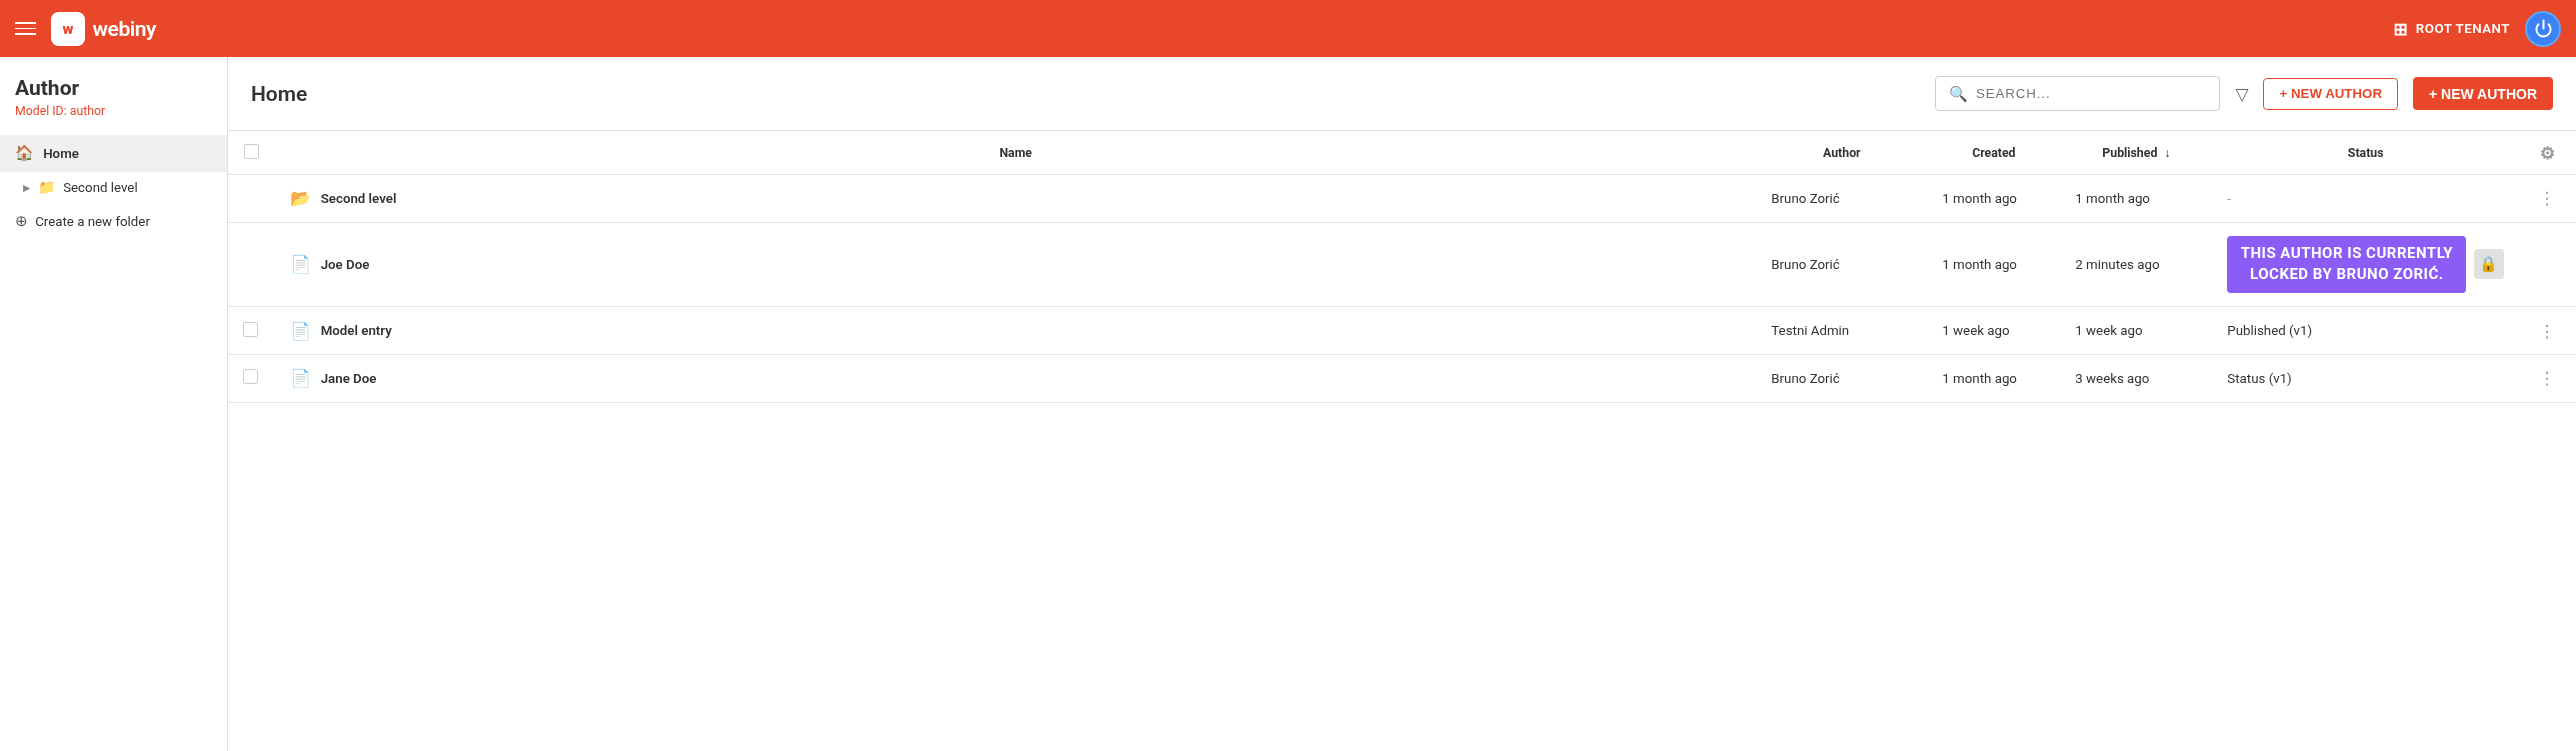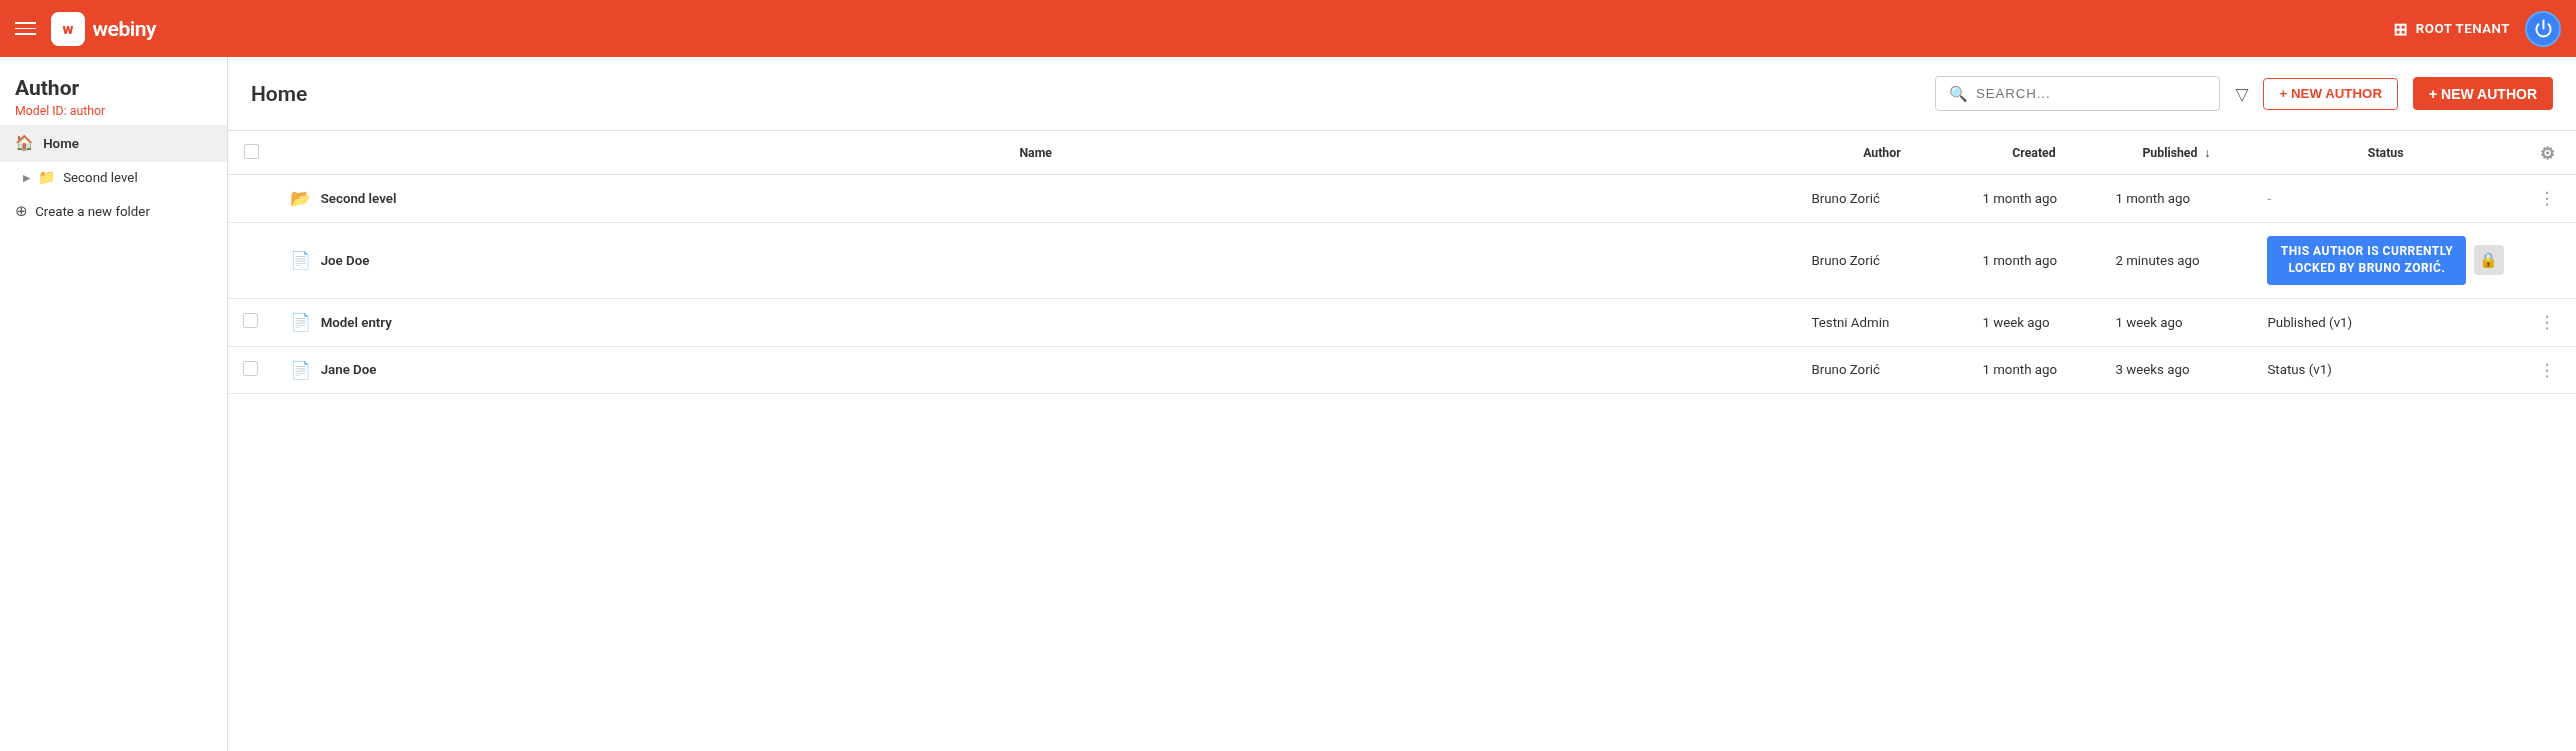--- a/index.html
+++ b/index.html
@@ -36,21 +36,21 @@
 
     
     .layout { display: flex; height: calc(100vh - 57px); }
 
     
     .sidebar {
       width: 228px; background: white; border-right: 0.9px solid #e0e0e0;
       padding: 19px 0; flex-shrink: 0;
     }
     .sidebar-title { padding: 0 15px 3.8px; font-size: 21px; font-weight: 700; color: #333; }
-    .sidebar-subtitle { padding: 0 15px 7px; font-size: 12.3px; color: #E8472A; }
+    .sidebar-subtitle { padding: 0 15px 17px; font-size: 12.3px; color: #E8472A; }
     .sidebar-item {
       display: flex; align-items: center; gap: 9.5px; padding: 9.5px 15px;
       cursor: pointer; color: #333; font-size: 13.3px;
     }
     .sidebar-item.active { background: #f0f0f0; font-weight: 600; }
     .sidebar-item .home-icon { font-size: 15px; color: #555; }
     .sidebar-folder-item {
       display: flex; align-items: center; gap: 7.6px; padding: 7.6px 15px 7.6px 23px;
       cursor: pointer; color: #333; font-size: 13.3px;
     }
@@ -117,21 +117,21 @@
 
     
     .dots-menu { font-size: 17px; color: #999; cursor: pointer; letter-spacing: 0.9px; text-align: center; }
 
     
     .gear-icon { font-size: 17px; color: #999; cursor: pointer; }
 
     
     .locked-cell { position: relative; display: flex; align-items: center; gap: 7.6px; }
     .lock-tooltip {
-      background: #3b82f6; color: white; font-size: 12px; font-weight: 700;
+      background: #8b5cf6; color: white; font-size: 15px; font-weight: 700;
       padding: 7.6px 13.3px; border-radius: 3.8px; letter-spacing: 0.5px;
       text-align: center; line-height: 1.4; white-space: nowrap; text-transform: uppercase;
     }
     .lock-icon {
       width: 30px; height: 30px; background: #e0e0e0; border-radius: 3.8px;
       display: flex; align-items: center; justify-content: center; font-size: 15px;
     }
     .status-dash { color: #999; }
 
     

